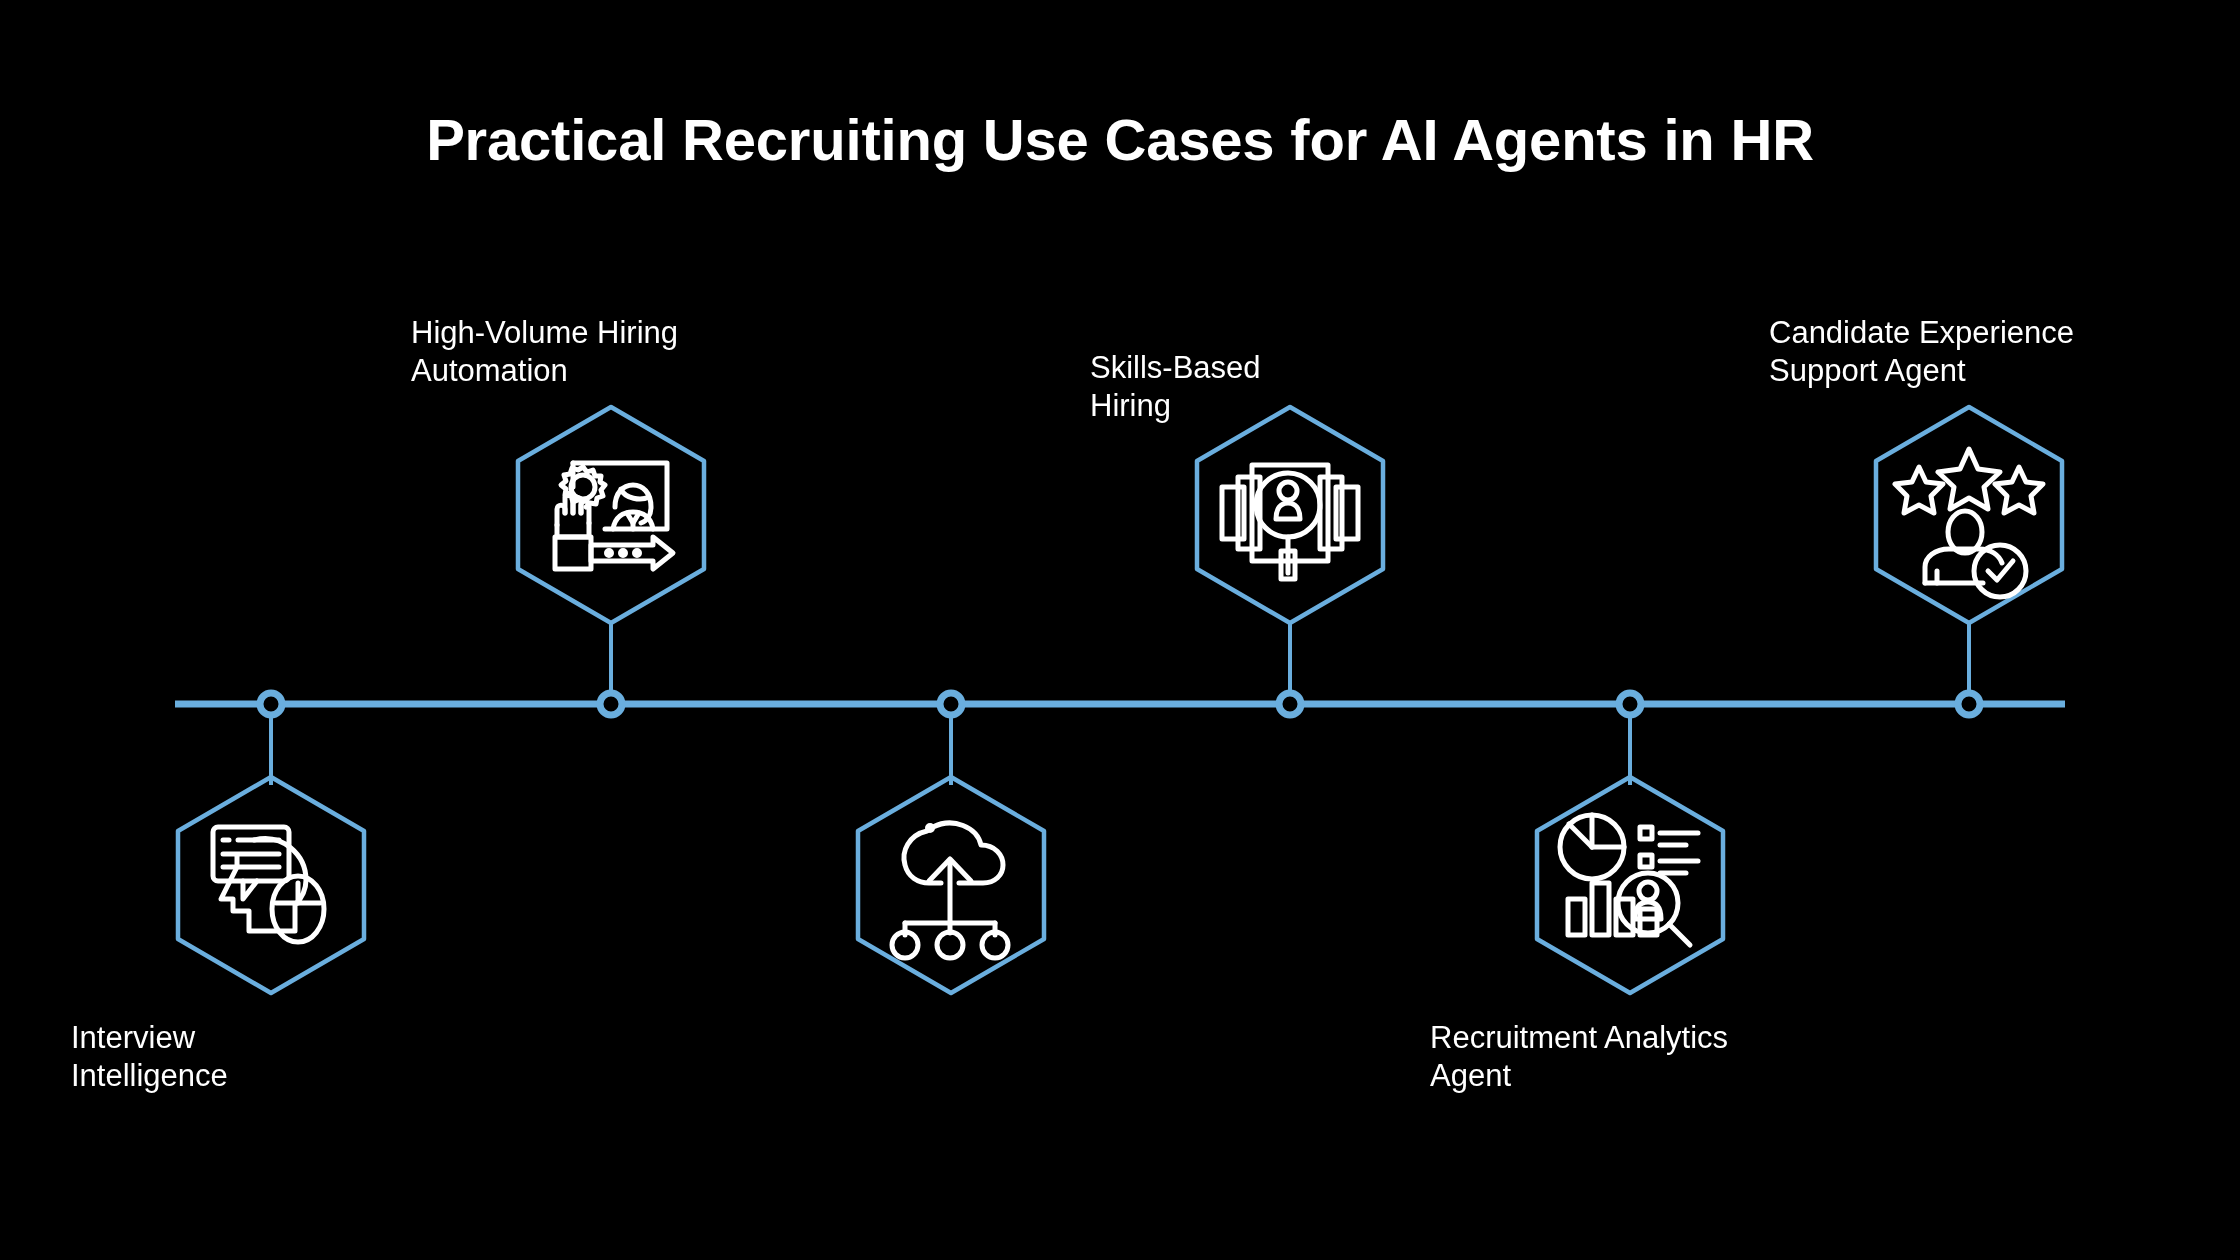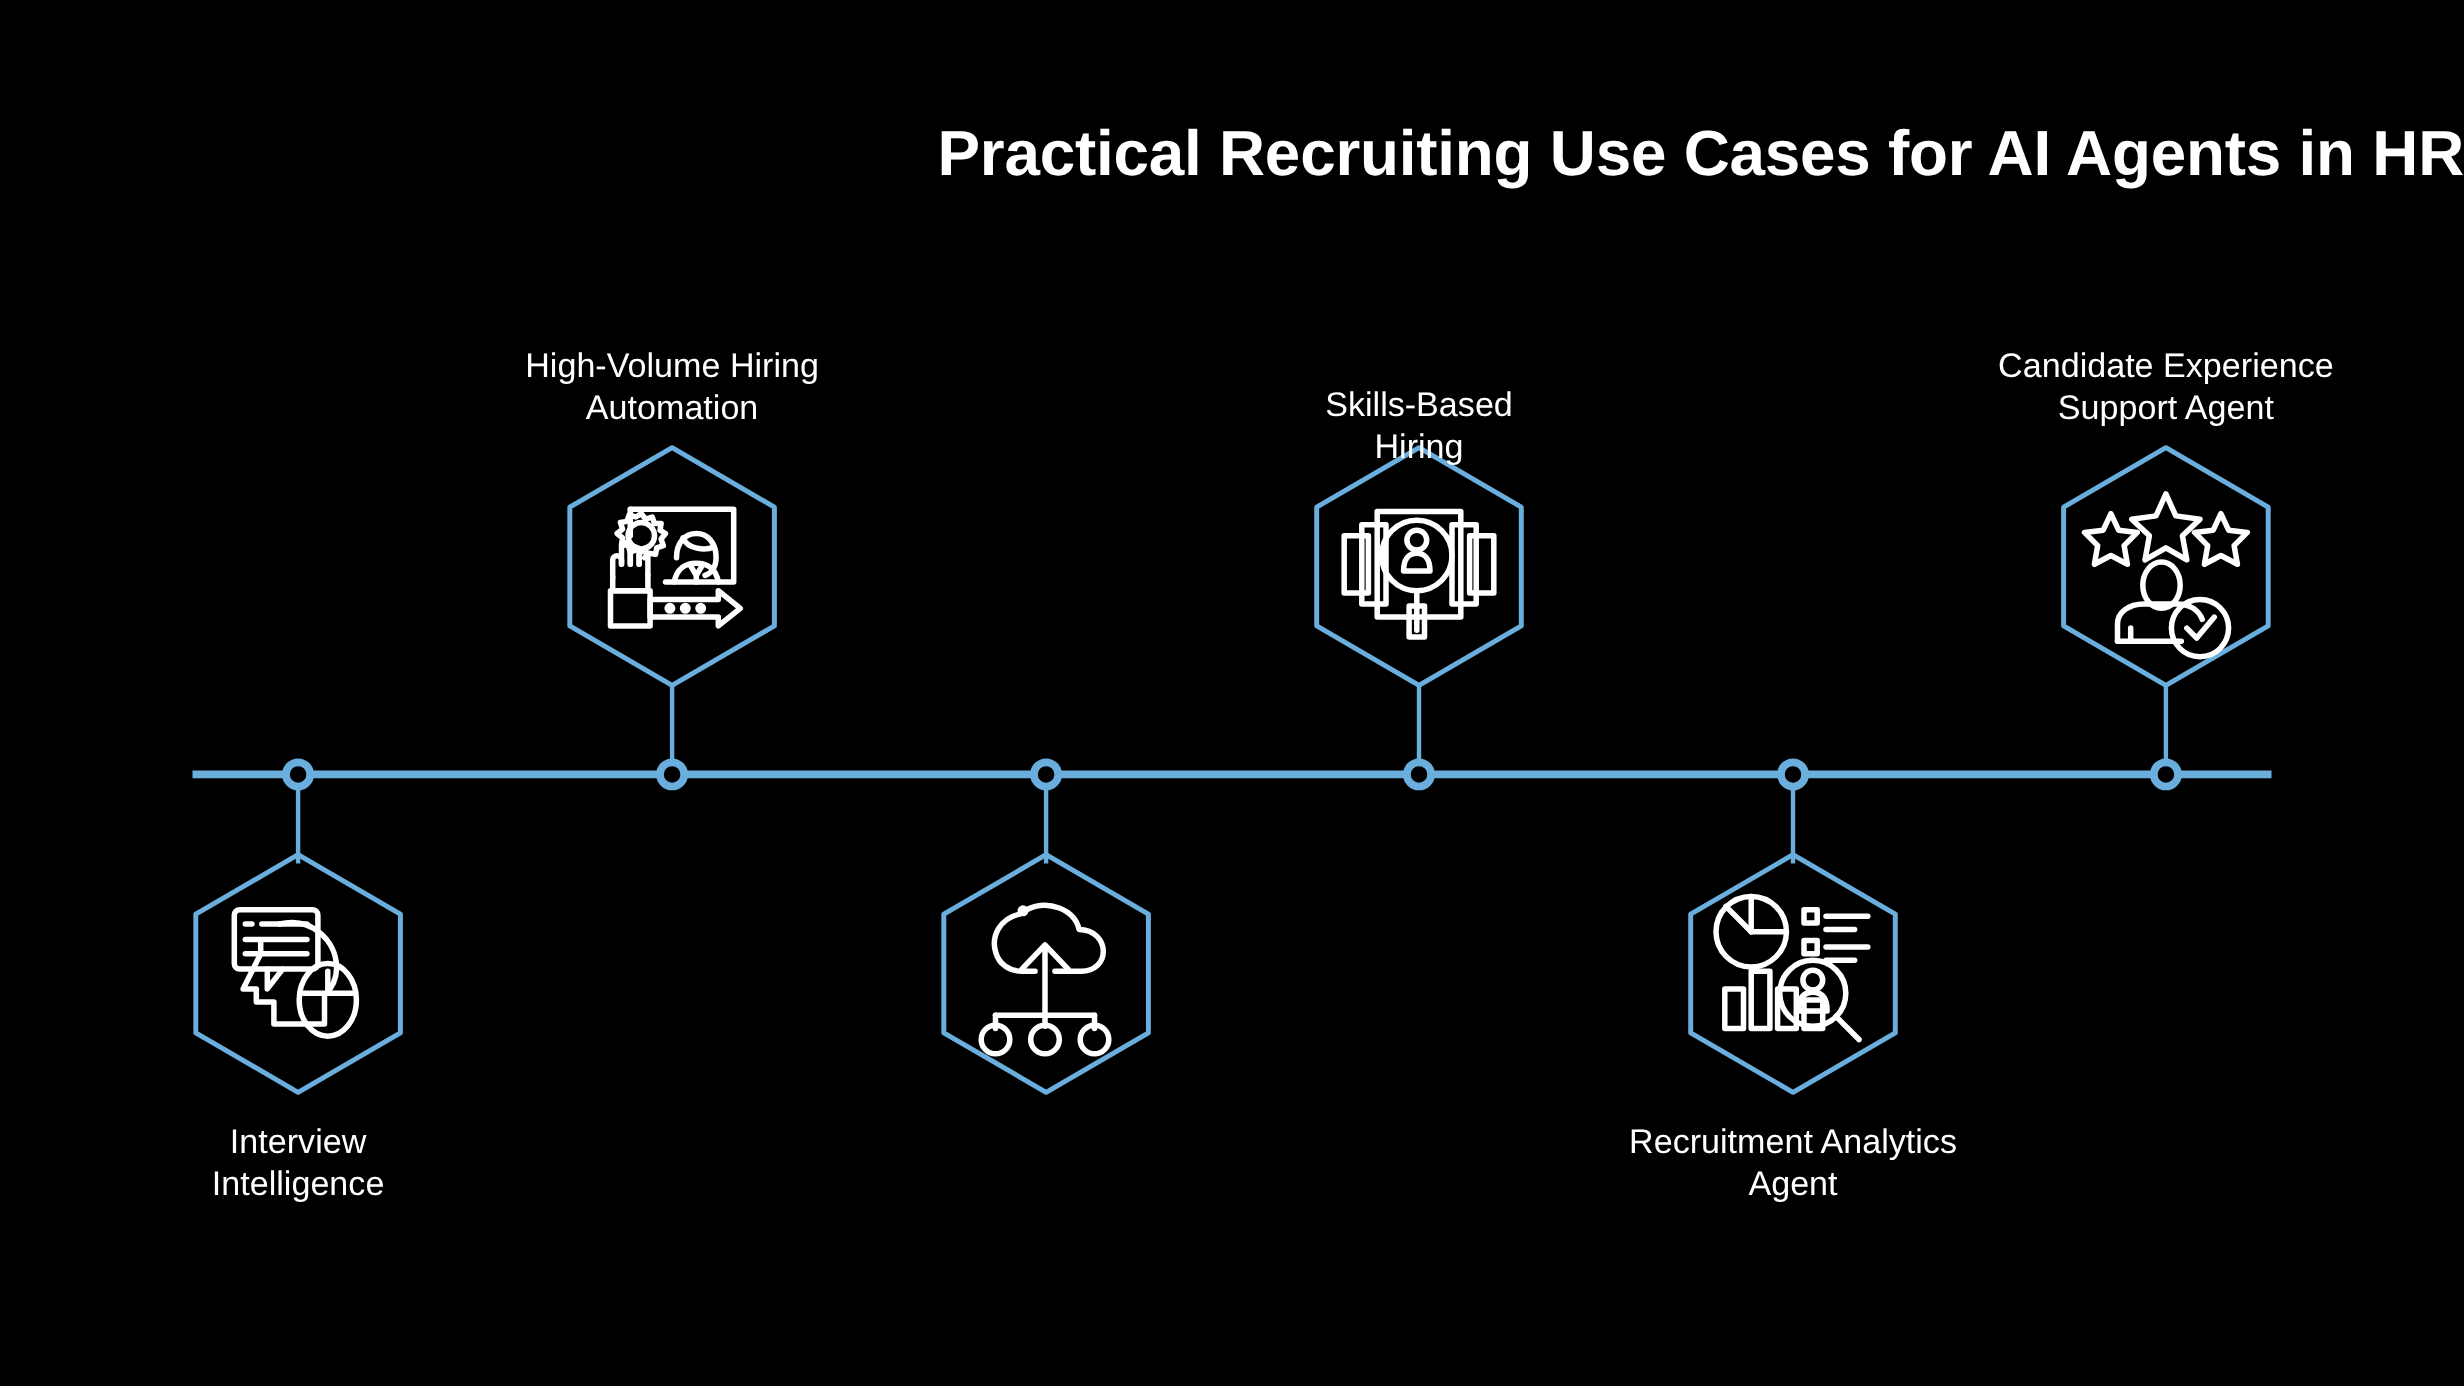--- a/index.html
+++ b/index.html
@@ -18,35 +18,34 @@
     position: relative;
     width: 2240px;
     height: 1260px;
     background: #000000;
   }
   #page-title {
     position: absolute;
     left: 0;
     top: 108px;
     width: 2240px;
-    text-align: right;
+    text-align: center;
     font-size: 58px;
     font-weight: 700;
     letter-spacing: -0.2px;
     color: #ffffff;
     line-height: 1.1;
   }
   #timeline-svg {
     position: absolute;
     left: 0;
     top: 0;
   }
   .node-label {
     position: absolute;
-    text-align: center;
     font-size: 31px;
     line-height: 1.22;
     color: #ffffff;
     font-weight: 400;
     white-space: pre-line;
   }
 </style>
 </head>
 <body>
 

